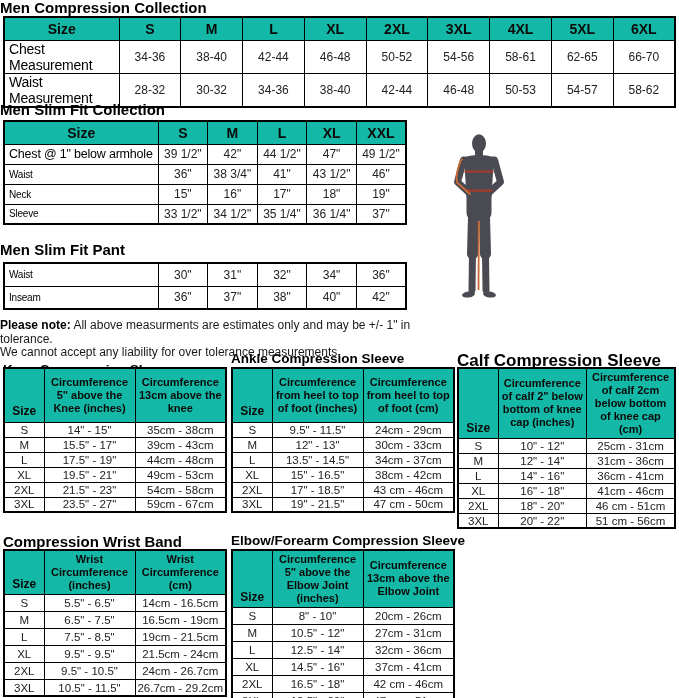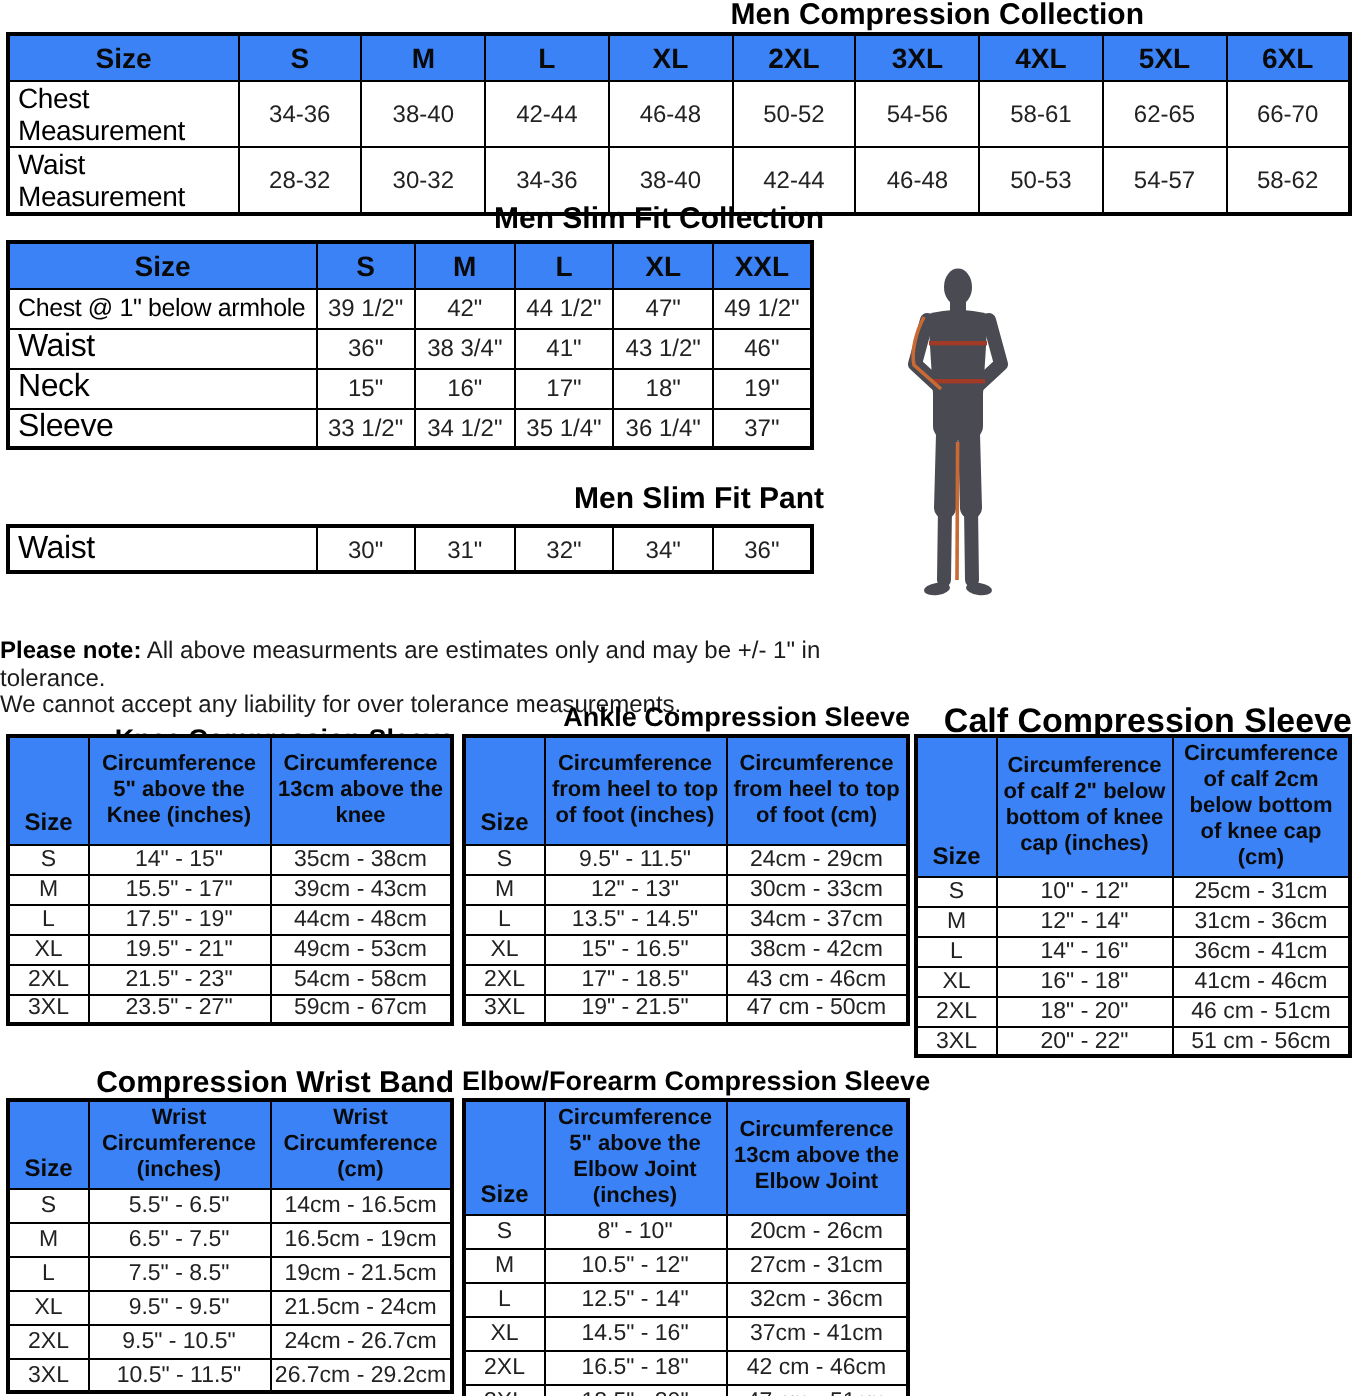--- a/index.html
+++ b/index.html
@@ -5,34 +5,34 @@
   * { margin:0; padding:0; box-sizing:border-box; }
   html,body { width:679px; height:698px; }
   body {
     position:relative;
     background:#ffffff;
     font-family:"Liberation Sans", sans-serif;
     color:#111;
     overflow:hidden;
   }
   .abs { position:absolute; }
-  .sec-title { font-weight:bold; text-align:right; color:#000; white-space:nowrap; }
+  .sec-title { font-weight:bold; text-align:left; color:#000; white-space:nowrap; }
 
   table { border-collapse:collapse; table-layout:fixed; background:#fff; }
   th, td { border:1px solid #000; overflow:hidden; }
-  th { background:#3b82f6; font-weight:bold; color:#0a0a0a; text-align:center; }
+  th { background:#14b8a6; font-weight:bold; color:#0a0a0a; text-align:center; }
   td { color:#222; }
 
   
   .tbl-main { border:2px solid #000; }
   .tbl-main th { height:23px; font-size:14px; }
   .tbl-main td { height:24px; font-size:12px; text-align:center;margin-top:44px; }
   .tbl-main td:first-child { text-align:left; padding-left:4px; font-size:14px; letter-spacing:-0.2px; color:#000; }
   #t2 td, #t3 td { height:20px; }
-  #t2 td:first-child, #t3 td:first-child { font-size:16px; }
+  #t2 td:first-child, #t3 td:first-child { font-size:10px; }
   #t2 tbody tr:first-child td:first-child { font-size:12.5px; }
   #t3 td { height:23px; }
 
   
   .tbl-sleeve { border:2px solid #000; width:224px; }
   .tbl-sleeve th { font-size:11px; line-height:1.18; padding:2px 3px; vertical-align:middle; }
   .tbl-sleeve th:first-child { vertical-align:bottom; font-size:12px; padding-bottom:3px; }
   .tbl-sleeve td { font-size:11.5px; text-align:center; }
   .mid th { height:54px; }
   .mid td { height:15px; }
@@ -152,20 +152,28 @@
       <col span="5">
     </colgroup>
 <tbody>
       <tr>
         <td>Waist</td>
         <td>30"</td>
         <td>31"</td>
         <td>32"</td>
         <td>34"</td>
         <td>36"</td>
+      </tr>
+      <tr>
+        <td>Inseam</td>
+        <td>36"</td>
+        <td>37"</td>
+        <td>38"</td>
+        <td>40"</td>
+        <td>42"</td>
       </tr>
     </tbody>
   </table>
 
 <div class="abs note-box" style="top:319px;left:0;width:412px">
   <div><b>Please note:</b><span> All above measurments are estimates only and may be +/- 1" in tolerance.</span></div>
   <div>We cannot accept any liability for over tolerance measurements.</div>
 </div>
 
 <svg class="abs" style="top:133px;left:448px" width="64" height="172" viewBox="0 0 64 172" role="img" aria-label="male silhouette with chest, waist, sleeve and inseam measurement lines">

